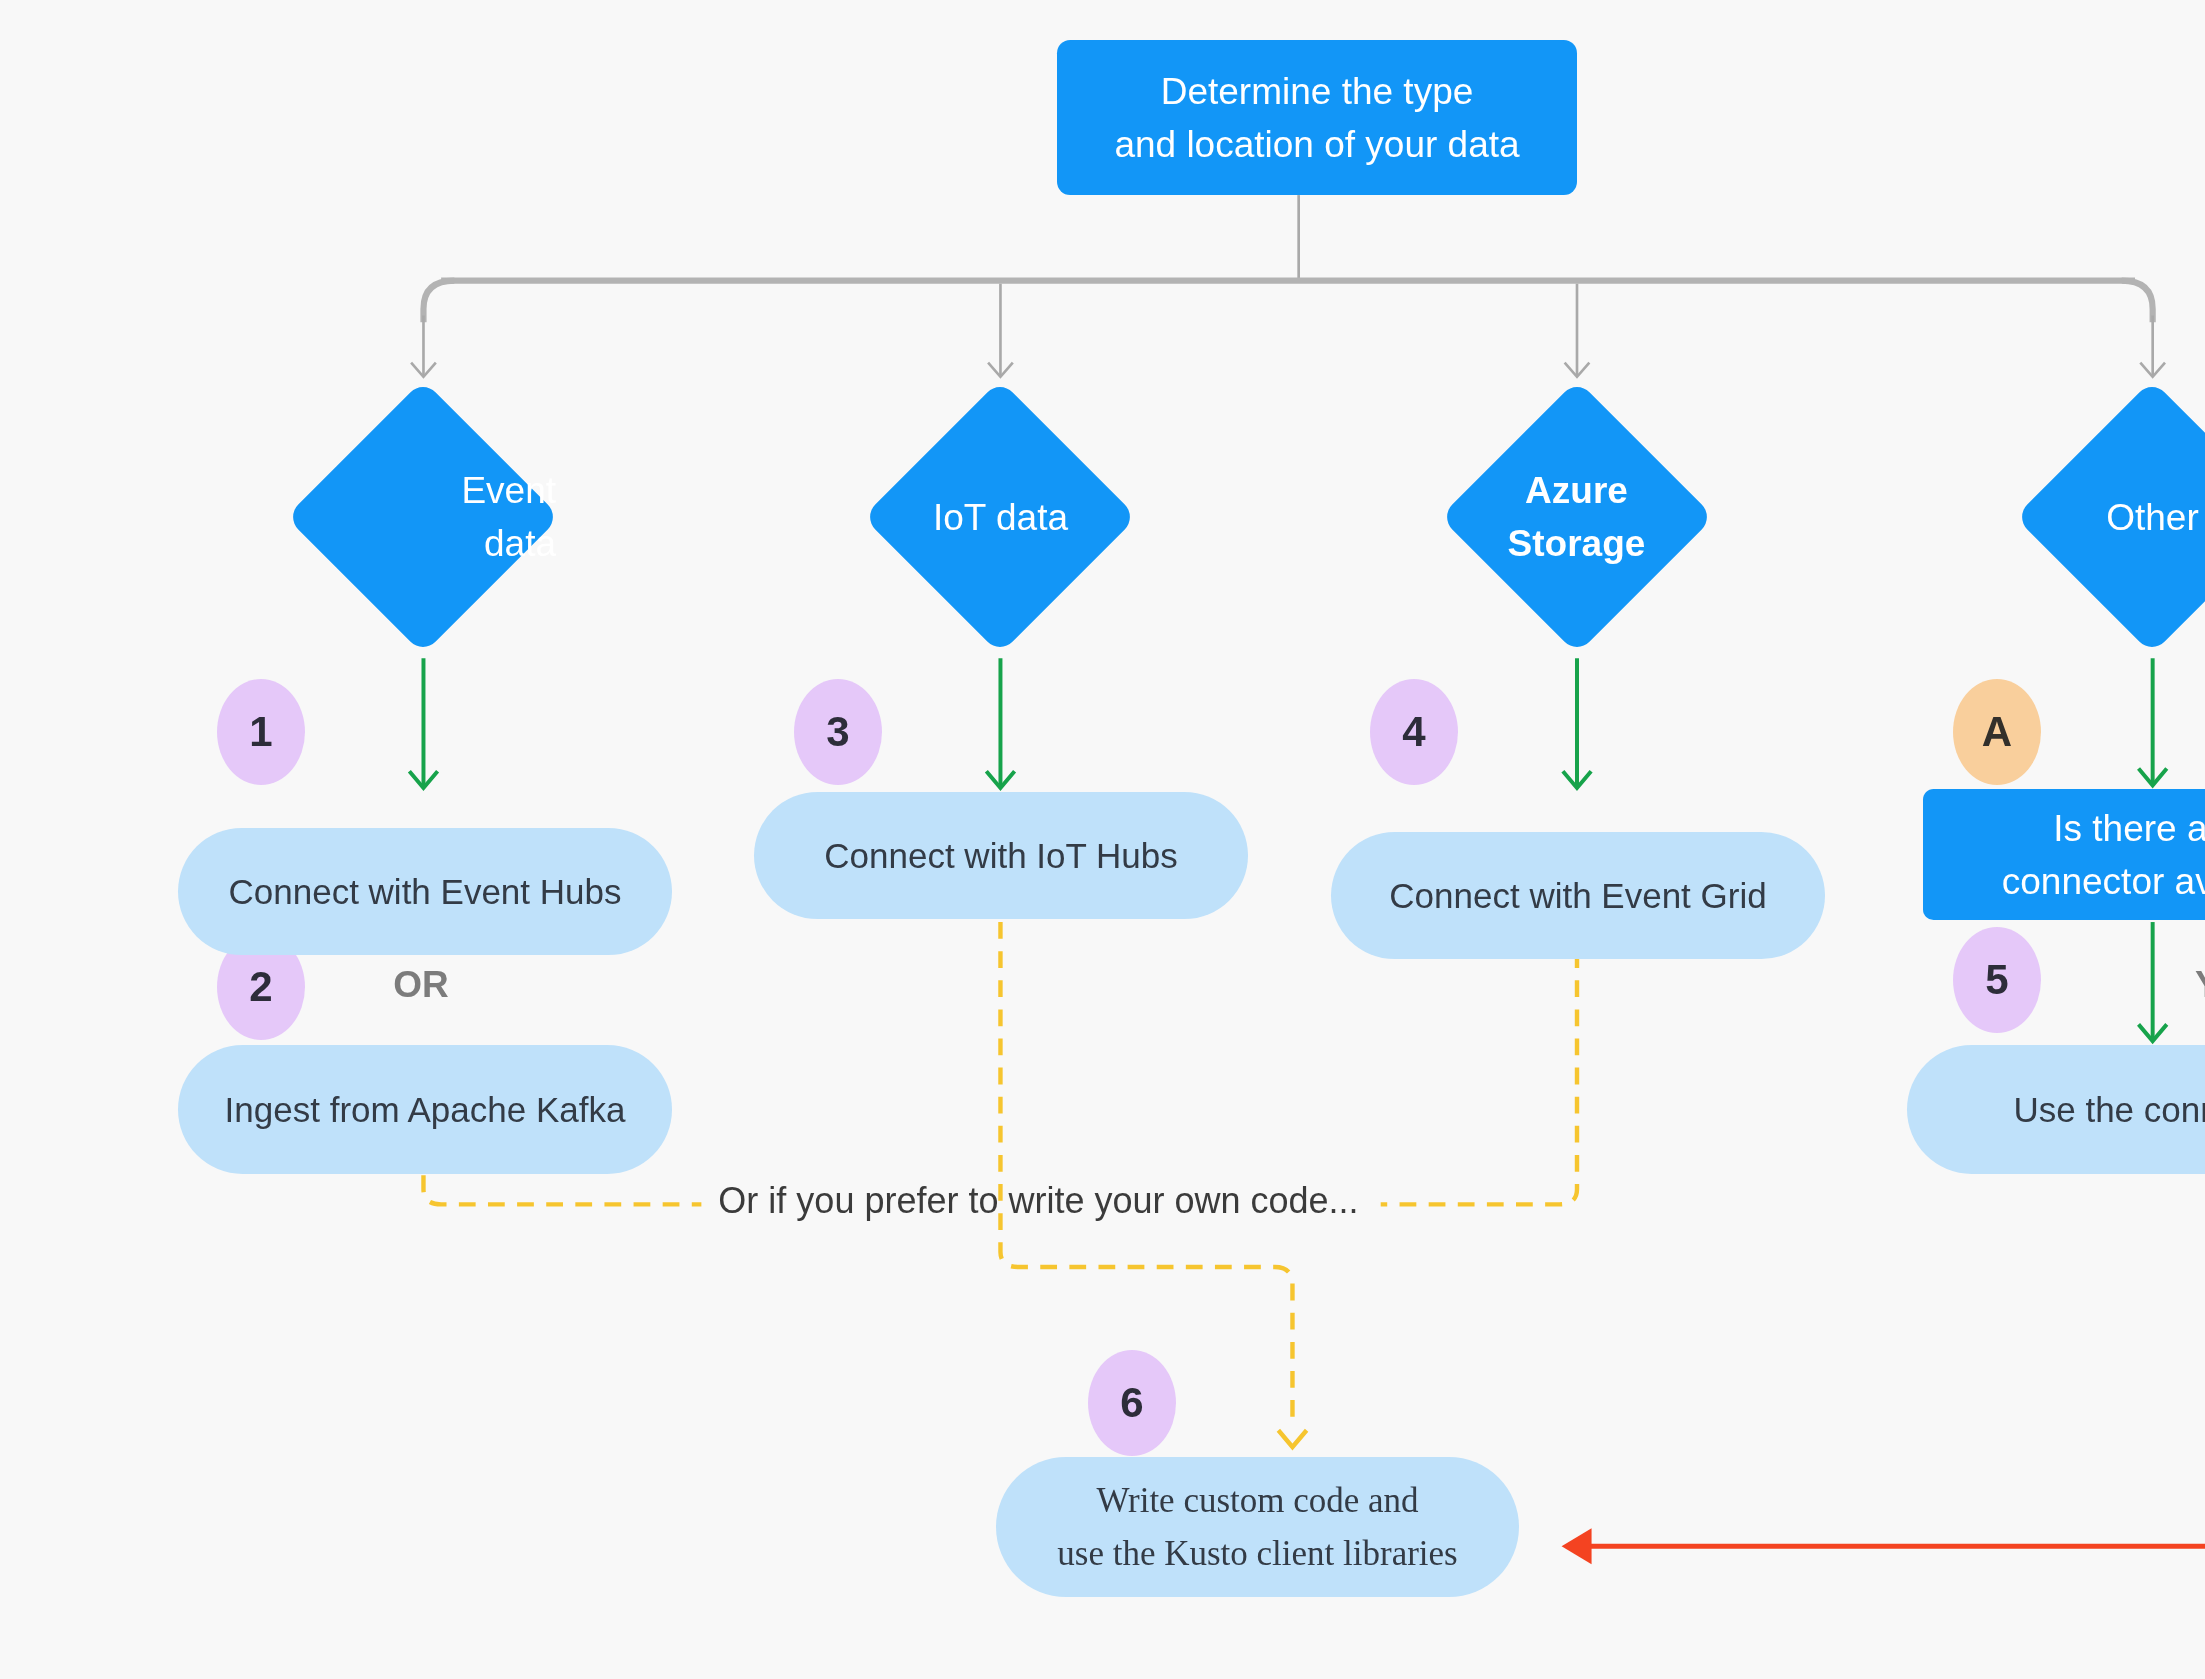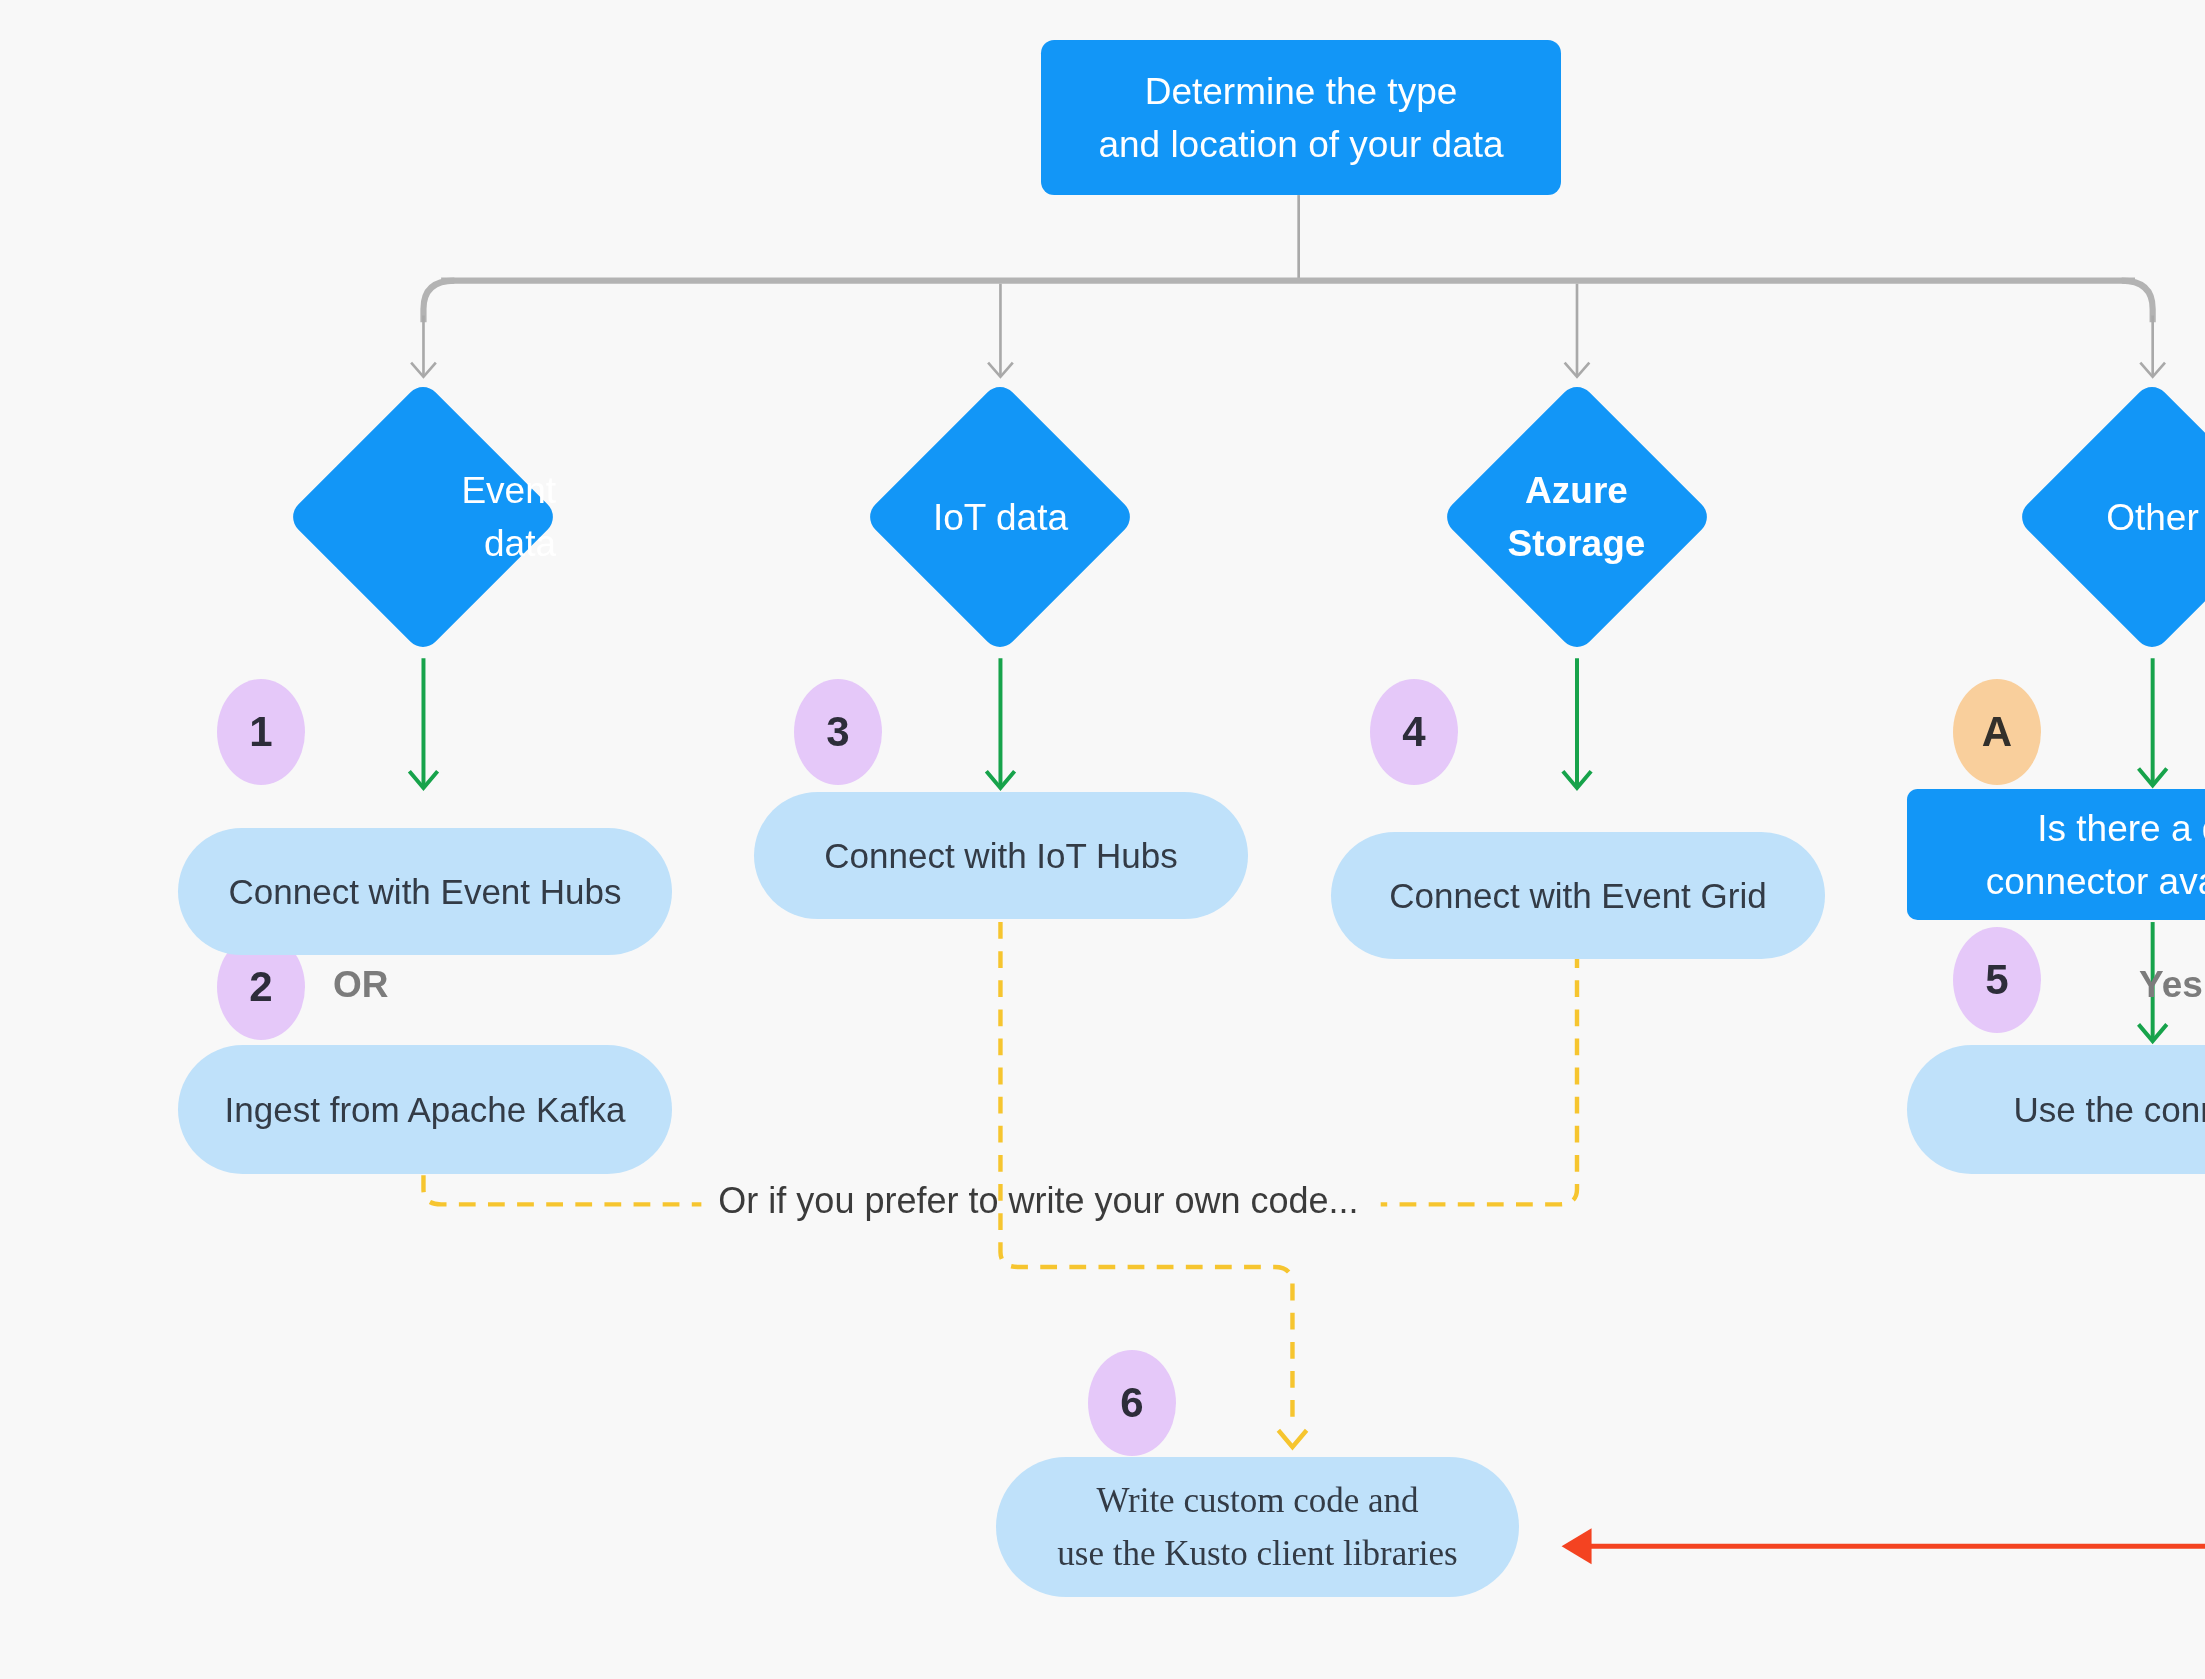--- a/index.html
+++ b/index.html
@@ -10,32 +10,32 @@
   html,body{margin:0;padding:0;background:var(--bg);}
   #canvas{
     position:relative; width:2682px; height:1680px; overflow:hidden;
     background:var(--bg);
     font-family:"Liberation Sans", sans-serif;
   }
   #wires{position:absolute;left:0;top:0;width:2682px;height:1680px;}
 
   .node{position:absolute; display:flex; flex-direction:column; align-items:center; justify-content:center; text-align:center; box-sizing:border-box;}
 
-  .blue-box{background:var(--blue); color:var(--white-text); border-radius:13.2px; font-size:37px; line-height:53px; font-weight:400;}
+  .blue-box{background:var(--blue); color:var(--white-text); border-radius:13.2px; font-size:37px; line-height:53px; font-weight:400;margin-left:16px;}
 
   .pill{background:var(--light-blue); color:var(--dark-text); border-radius:66px; font-size:35px; line-height:53px; font-weight:400;}
   .pill.big{border-radius:77px;}
 
   .diamond-shape{position:absolute; width:194px; height:194px; background:var(--blue); border-radius:17.6px; transform:rotate(45deg);}
   .diamond-label{position:absolute; width:265px; color:var(--white-text); font-size:37px; line-height:53px; text-align:center; display:flex; flex-direction:column; align-items:center; justify-content:center;}
 
   .badge{position:absolute; width:88px; height:106px; border-radius:50%; background:var(--purple); color:#2d2d3a; font-size:42px; font-weight:700; display:flex; align-items:center; justify-content:center;}
   .badge.orange{background:var(--orange); color:#33302b;}
 
-  .edge-label{position:absolute; width:176px; text-align:left; color:var(--gray-text); font-size:37px; font-weight:700;}
+  .edge-label{position:absolute; width:176px; text-align:center; color:var(--gray-text); font-size:37px; font-weight:700;}
   .note-label{position:absolute; width:723px; text-align:center; color:#3b3b3b; font-size:36px; font-weight:400;}
 </style>
 </head>
 <body>
 
 <div id="canvas">
 
   <svg id="wires" viewBox="0 0 6080 3808">
 
     <path d="M 2944 442 V 632" stroke="#a9a9a9" stroke-width="6" fill="none"></path>

